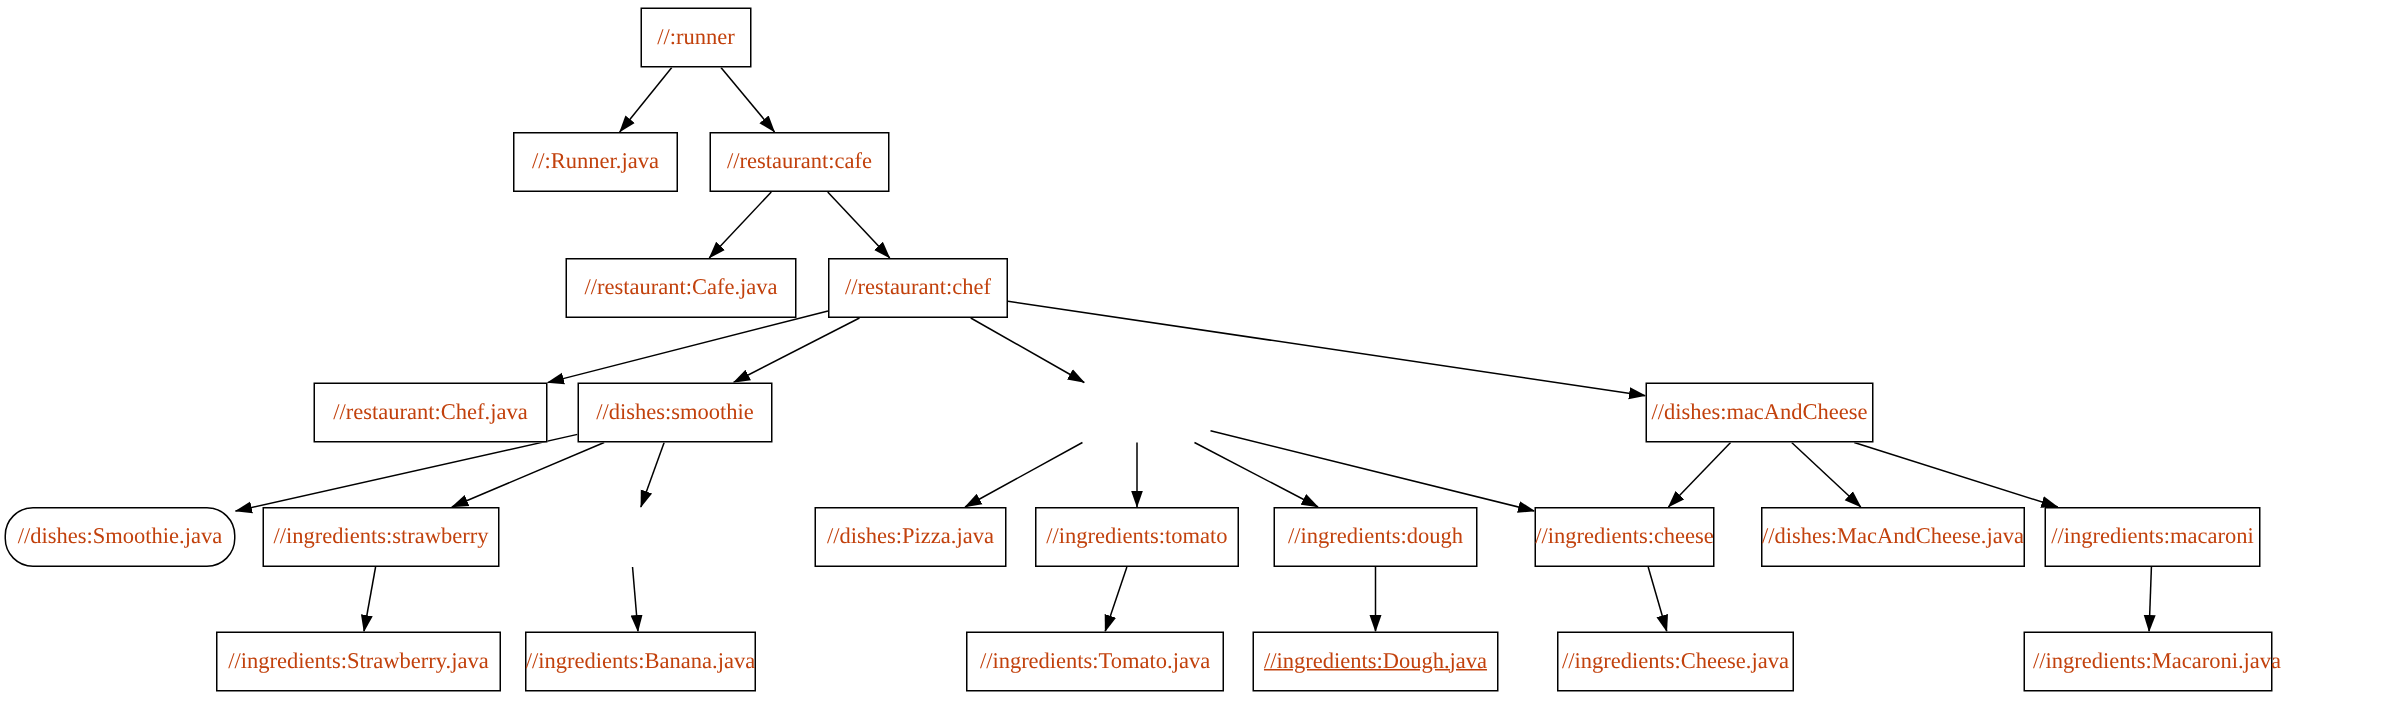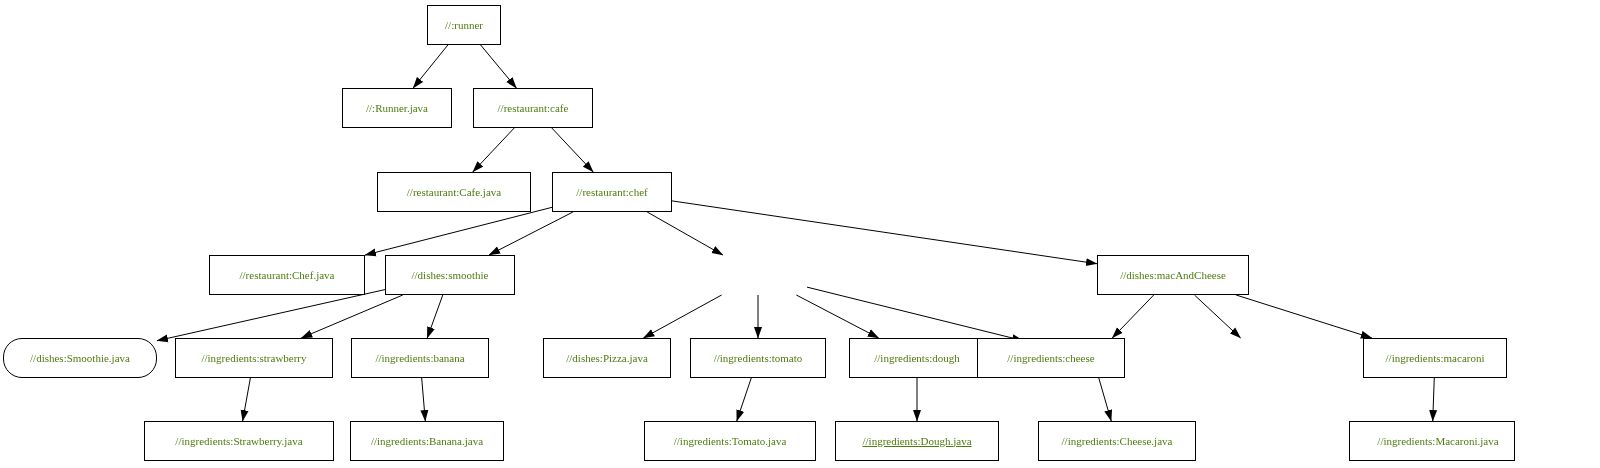--- a/index.html
+++ b/index.html
@@ -24,22 +24,22 @@
   }
   .node {
     position: absolute;
     box-sizing: border-box;
     border: 1px solid #000000;
     background: #ffffff;
     display: flex;
     align-items: center;
     justify-content: center;
     white-space: nowrap;
-    font-size: 11px;
-    color: #4d7c0f;
+    font-size: 15px;
+    color: #c2410c;
     line-height: 1;
   }
 </style>
 </head>
 <body>
 
 <div id="stage">
   <svg id="edge-layer" xmlns="http://www.w3.org/2000/svg" width="1600" height="468" viewBox="0 0 1600 468">
     <defs>
       <marker id="arrowhead" viewBox="0 0 12 9" refX="11" refY="4.5" markerWidth="12" markerHeight="9" markerUnits="userSpaceOnUse" orient="auto">
@@ -77,25 +77,25 @@
 <div class="node" style="left: 427px; top: 5px; width: 74px; height: 40px; background: rgb(255, 255, 255); border-color: rgb(0, 0, 0);">//:runner</div>
     <div class="node" style="left: 342px; top: 88px; width: 110px; height: 40px; background: rgb(255, 255, 255); border-color: rgb(0, 0, 0);">//:Runner.java</div>
     <div class="node" style="left: 473px; top: 88px; width: 120px; height: 40px; background: rgb(255, 255, 255); border-color: rgb(0, 0, 0);">//restaurant:cafe</div>
     <div class="node" style="left: 377px; top: 172px; width: 154px; height: 40px; background: rgb(255, 255, 255); border-color: rgb(0, 0, 0);">//restaurant:Cafe.java</div>
     <div class="node" style="left: 209px; top: 255px; width: 156px; height: 40px; background: rgb(255, 255, 255); border-color: rgb(0, 0, 0);">//restaurant:Chef.java</div>
     <div class="node" style="left: 552px; top: 172px; width: 120px; height: 40px; background: rgb(255, 255, 255); border-color: rgb(0, 0, 0);">//restaurant:chef</div>
     <div class="node" style="left: 385px; top: 255px; width: 130px; height: 40px; background: rgb(255, 255, 255); border-color: rgb(0, 0, 0);">//dishes:smoothie</div>
     <div class="node" style="left: 1097px; top: 255px; width: 152px; height: 40px; background: rgb(255, 255, 255); border-color: rgb(0, 0, 0);">//dishes:macAndCheese</div>
     <div class="node" style="left: 3px; top: 338px; width: 154px; height: 40px; background: rgb(255, 255, 255); border-color: rgb(0, 0, 0); border-radius: 19px;">//dishes:Smoothie.java</div>
     <div class="node" style="left: 175px; top: 338px; width: 158px; height: 40px; background: rgb(255, 255, 255); border-color: rgb(0, 0, 0);">//ingredients:strawberry</div>
-    <div class="node" style="left: 351px; top: 338px; width: 138px; height: 40px; background: rgb(255, 255, 255); border-color: rgb(0, 0, 0);">//ingredients:banana</div>
     <div class="node" style="left: 543px; top: 338px; width: 128px; height: 40px; background: rgb(255, 255, 255); border-color: rgb(0, 0, 0);">//dishes:Pizza.java</div>
     <div class="node" style="left: 690px; top: 338px; width: 136px; height: 40px; background: rgb(255, 255, 255); border-color: rgb(0, 0, 0);">//ingredients:tomato</div>
     <div class="node" style="left: 849px; top: 338px; width: 136px; height: 40px; background: rgb(255, 255, 255); border-color: rgb(0, 0, 0);">//ingredients:dough</div>
-    <div class="node" style="left: 977px; top: 338px; width: 148px; height: 40px; background: rgb(255, 255, 255); border-color: rgb(0, 0, 0);">//ingredients:cheese</div>
+    <div class="node" style="left: 1023px; top: 338px; width: 120px; height: 40px; background: rgb(255, 255, 255); border-color: rgb(0, 0, 0);">//ingredients:cheese</div>
+    <div class="node" style="left: 1174px; top: 338px; width: 176px; height: 40px; background: rgb(255, 255, 255); border-color: rgb(0, 0, 0);">//dishes:MacAndCheese.java</div>
     <div class="node" style="left: 1363px; top: 338px; width: 144px; height: 40px; background: rgb(255, 255, 255); border-color: rgb(0, 0, 0);">//ingredients:macaroni</div>
     <div class="node" style="left: 144px; top: 421px; width: 190px; height: 40px; background: rgb(255, 255, 255); border-color: rgb(0, 0, 0);">//ingredients:Strawberry.java</div>
     <div class="node" style="left: 350px; top: 421px; width: 154px; height: 40px; background: rgb(255, 255, 255); border-color: rgb(0, 0, 0);">//ingredients:Banana.java</div>
     <div class="node" style="left: 644px; top: 421px; width: 172px; height: 40px; background: rgb(255, 255, 255); border-color: rgb(0, 0, 0);">//ingredients:Tomato.java</div>
     <div class="node" style="left: 835px; top: 421px; width: 164px; height: 40px; background: rgb(255, 255, 255); border-color: rgb(0, 0, 0); text-decoration: underline;">//ingredients:Dough.java</div>
     <div class="node" style="left: 1038px; top: 421px; width: 158px; height: 40px; background: rgb(255, 255, 255); border-color: rgb(0, 0, 0); text-align: right;">//ingredients:Cheese.java</div>
     <div class="node" style="left: 1349px; top: 421px; width: 166px; height: 40px; background: rgb(255, 255, 255); border-color: rgb(0, 0, 0); padding-left: 12px;">//ingredients:Macaroni.java</div>
   </div>
 
 </body></html>

